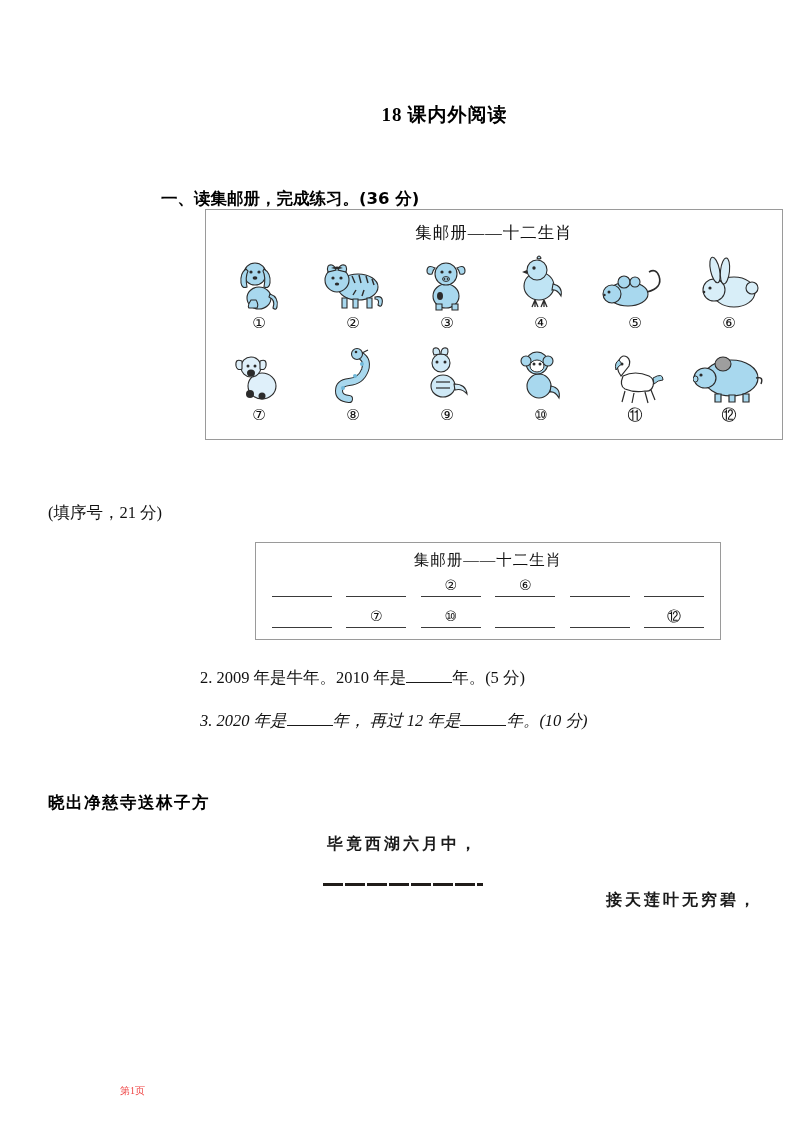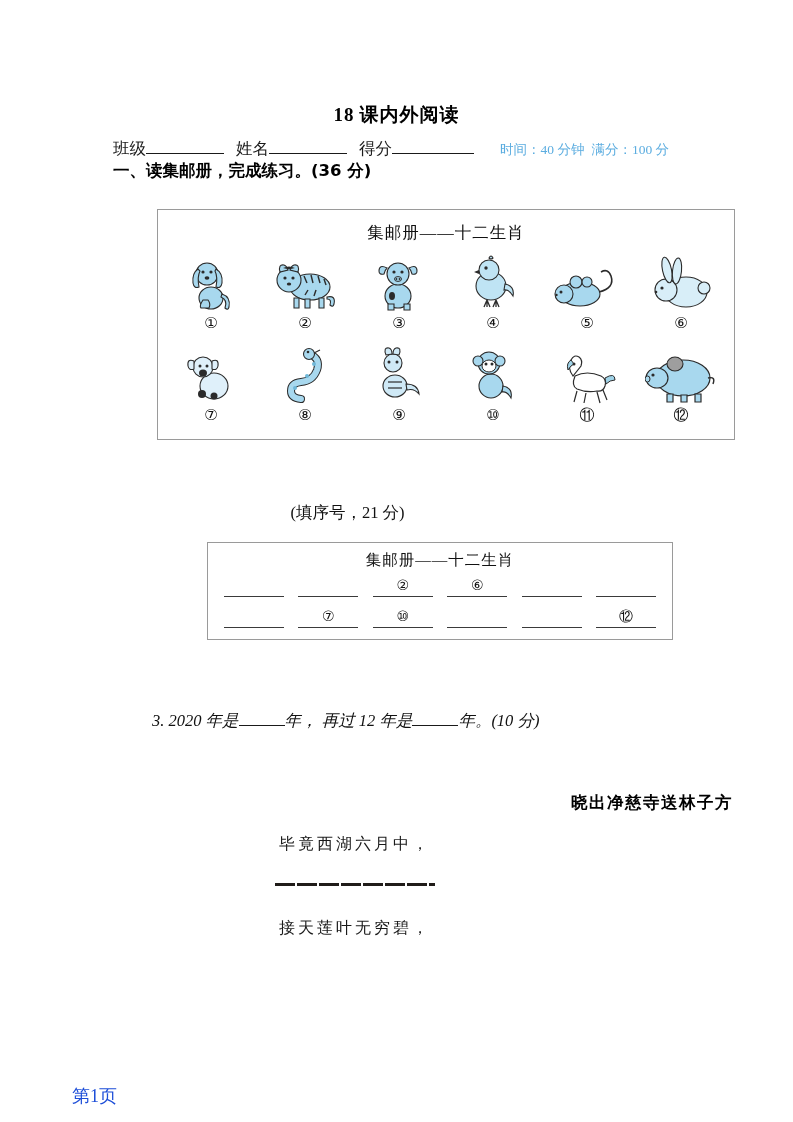--- a/index.html
+++ b/index.html
@@ -12,20 +12,21 @@
     height: 1122px;
     position: relative;
     font-family: "Liberation Serif", "DejaVu Serif", serif;
     color: #1a1a1a;
     overflow: hidden;
   }
   .page {
     position: absolute;
     inset: 0;
     padding: 16px;
+    margin-left: 48px;
   }
 
   
   .doc-title {
     position: absolute;
     top: 102px;
     left: 0;
     width: 793px;
     text-align: center;
     font-family: "DejaVu Sans", sans-serif;
@@ -65,21 +66,21 @@
   
   .section-heading {
     position: absolute;
     left: 113px;
     font-family: "DejaVu Sans", sans-serif;
     font-weight: bold;
     font-size: 16.5px;
     color: #000;
     white-space: nowrap;
   }
-  #sec1 { top: 160px; }
+  #sec1 { top: 188px; }
   #sec2 { top: 753px; }
 
   
   .album-box {
     position: absolute;
     left: 157px;
     top: 209px;
     width: 578px;
     height: 231px;
     border: 1.2px solid #9a9a9a;
@@ -123,21 +124,21 @@
 
   
   .q-line {
     position: absolute;
     left: 152px;
     font-size: 16.5px;
     white-space: nowrap;
     color: #111;
   }
   #q1 { top: 466px; }
-  #q1-note { top: 502px; left: 0; width: 695px; text-align: center; }
+  #q1-note { top: 502px; left: 0; width: 695px; text-align: left; }
   #q2 { top: 667px; }
   #q3 { top: 710px; font-style: italic; }
   .q-num { font-family: "Liberation Serif", serif; margin-right: 4px; }
   .ib {
     display: inline-block;
     border-bottom: 1.4px solid #1a1a1a;
     width: 46px;
     height: 14px;
     vertical-align: baseline;
   }
@@ -176,43 +177,44 @@
     font-family: "DejaVu Sans", sans-serif;
     line-height: 17px;
     color: #111;
   }
 
   
   .poem {
     position: absolute;
     left: 0;
     width: 733px;
-    text-align: right;
+    text-align: left;
   }
   #poem-title {
     top: 792px;
     font-family: "DejaVu Sans", sans-serif;
     font-weight: bold;
     font-size: 16.5px;
     letter-spacing: 1.5px;
     color: #000;
   }
   .poem-line {
     position: absolute;
     left: 0;
     width: 710px;
     text-align: center;
     font-family: "Liberation Serif", "DejaVu Serif", serif;
     font-size: 16px;
     letter-spacing: 3px;
     color: #1a1a1a;
+    font-weight: bold;
   }
   #pl1 { top: 834px; }
   #pl2 { top: 877px; }
-  #pl3 { top: 918px; }
+  #pl3 { top: 890px; text-align: right; }
   #pl4 { top: 960px; }
   .dash-blank {
     display: inline-block;
     width: 160px;
     height: 0;
     border-top: 3px solid #201c19;
     margin: 0 0 5px 0;
     position: relative;
   }
   .dash-blank::after {
@@ -222,41 +224,35 @@
     height: 3px;
     background-image: repeating-linear-gradient(to right,
       transparent 0px, transparent 20px, #ffffff 20px, #ffffff 22px);
   }
 
   
   .footer {
     position: absolute;
     left: 72px;
     top: 1084px;
-    font-size: 18px;
-    color: #1d4ed8;
+    font-size: 10px;
+    color: #ef4444;
     font-family: "Liberation Serif", serif;
     text-align: right;
   }
 </style>
 </head>
 <body>
 
 <div class="page">
 
   <div class="doc-title">
     <span class="num">18</span><span>课内外阅读</span>
   </div>
 
-  <div class="info-row">
-    <span class="info-field"><span>班级</span><span class="blank-ul w78"></span></span>
-    <span class="info-field"><span>姓名</span><span class="blank-ul w78"></span></span>
-    <span class="info-field"><span>得分</span><span class="blank-ul w82"></span></span>
-    <span class="meta"><span>时间：40 分钟</span><span class="sp"></span><span>满分：100 分</span></span>
-  </div>
 
   <div class="section-heading" id="sec1">一、读集邮册，完成练习。(36 分)</div>
 
   <div class="album-box">
     <div class="album-title">集邮册——十二生肖</div>
 
     <div class="stamp-grid row1">
 
       <div class="stamp-cell">
         <div class="stamp-art">
@@ -536,20 +532,23 @@
     <div class="answer-row r2">
       <div class="slot"></div>
       <div class="slot">⑦</div>
       <div class="slot">⑩</div>
       <div class="slot"></div>
       <div class="slot"></div>
       <div class="slot">⑫</div>
     </div>
   </div>
 
+  <div class="q-line" id="q2">
+    <span class="q-num">2.</span><span>2009 年是牛年。2010 年是</span><span class="ib"></span><span>年。(5 分)</span>
+  </div>
 
   <div class="q-line" id="q3">
     <span class="q-num">3.</span><span>2020 年是</span><span class="ib"></span><span>年，  再过 12 年是</span><span class="ib"></span><span>年。(10 分)</span>
   </div>
 
 
   <div class="poem" id="poem-title">晓出净慈寺送林子方</div>
   <div class="poem-line" id="pl1">毕竟西湖六月中，</div>
   <div class="poem-line" id="pl2"><span class="dash-blank"></span></div>
   <div class="poem-line" id="pl3">接天莲叶无穷碧，</div>

